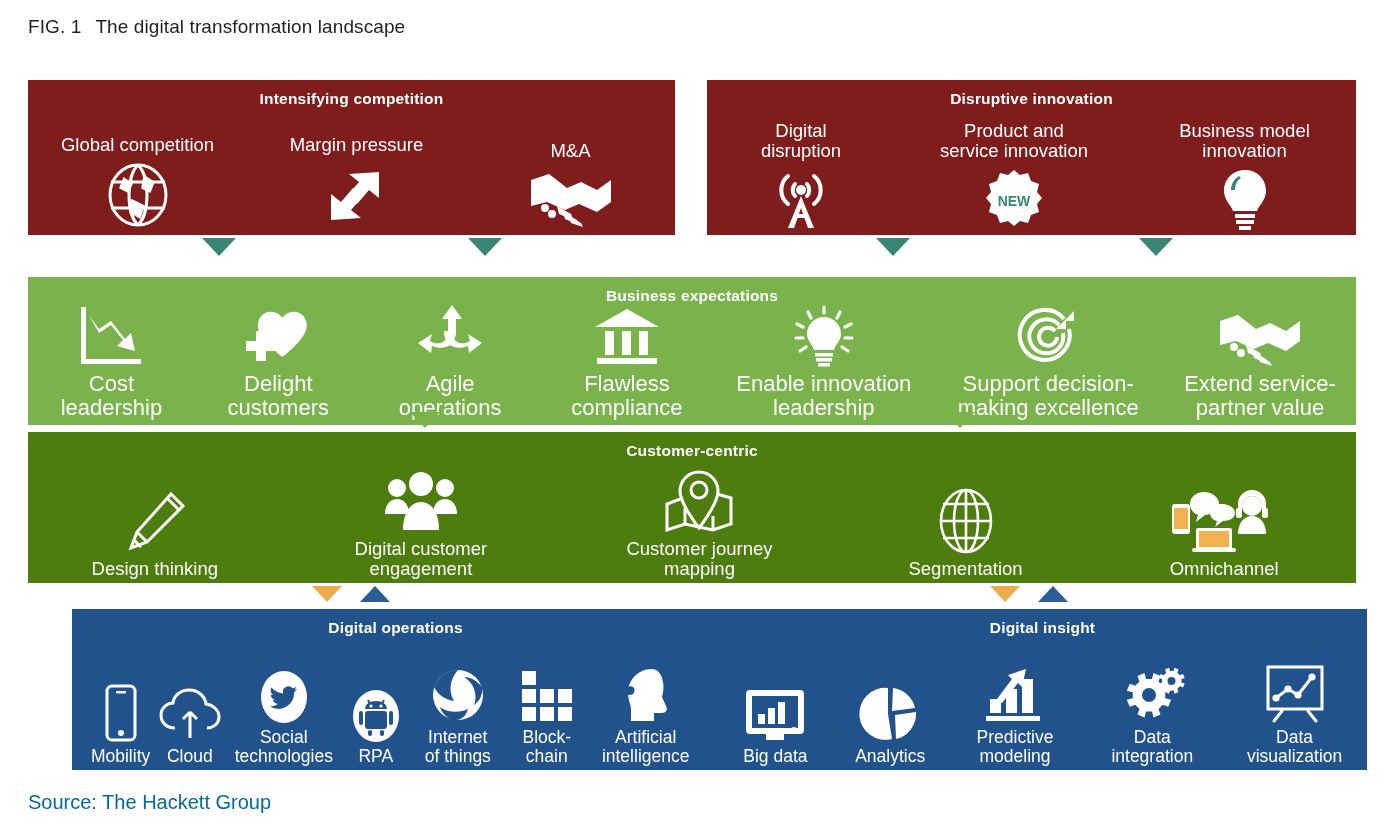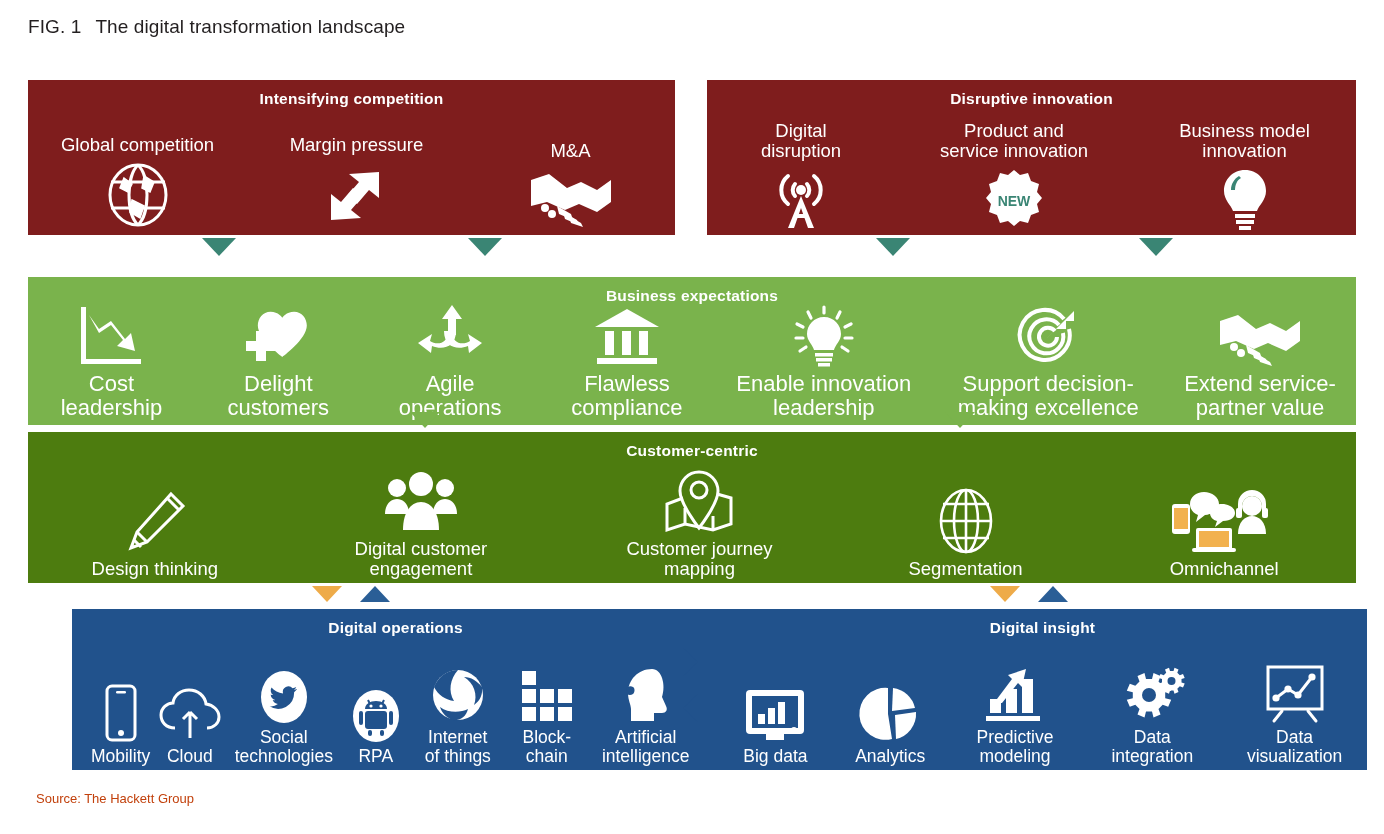--- a/index.html
+++ b/index.html
@@ -21,24 +21,24 @@
     font-size: 19px;
     font-weight: normal;
     letter-spacing: 0.1px;
     white-space: nowrap;
   }
   .fig-title .fig-label { margin-right: 14px; }
 
   
   .source-note {
     position: absolute;
-    left: 36px;
+    left: 28px;
     top: 791px;
-    font-size: 13px;
-    color: #c2410c;
+    font-size: 20px;
+    color: #0369a1;
   }
 
   
   .panel {
     position: absolute;
     color: #ffffff;
   }
   .panel-title {
     position: absolute;
     left: 0; right: 0;

